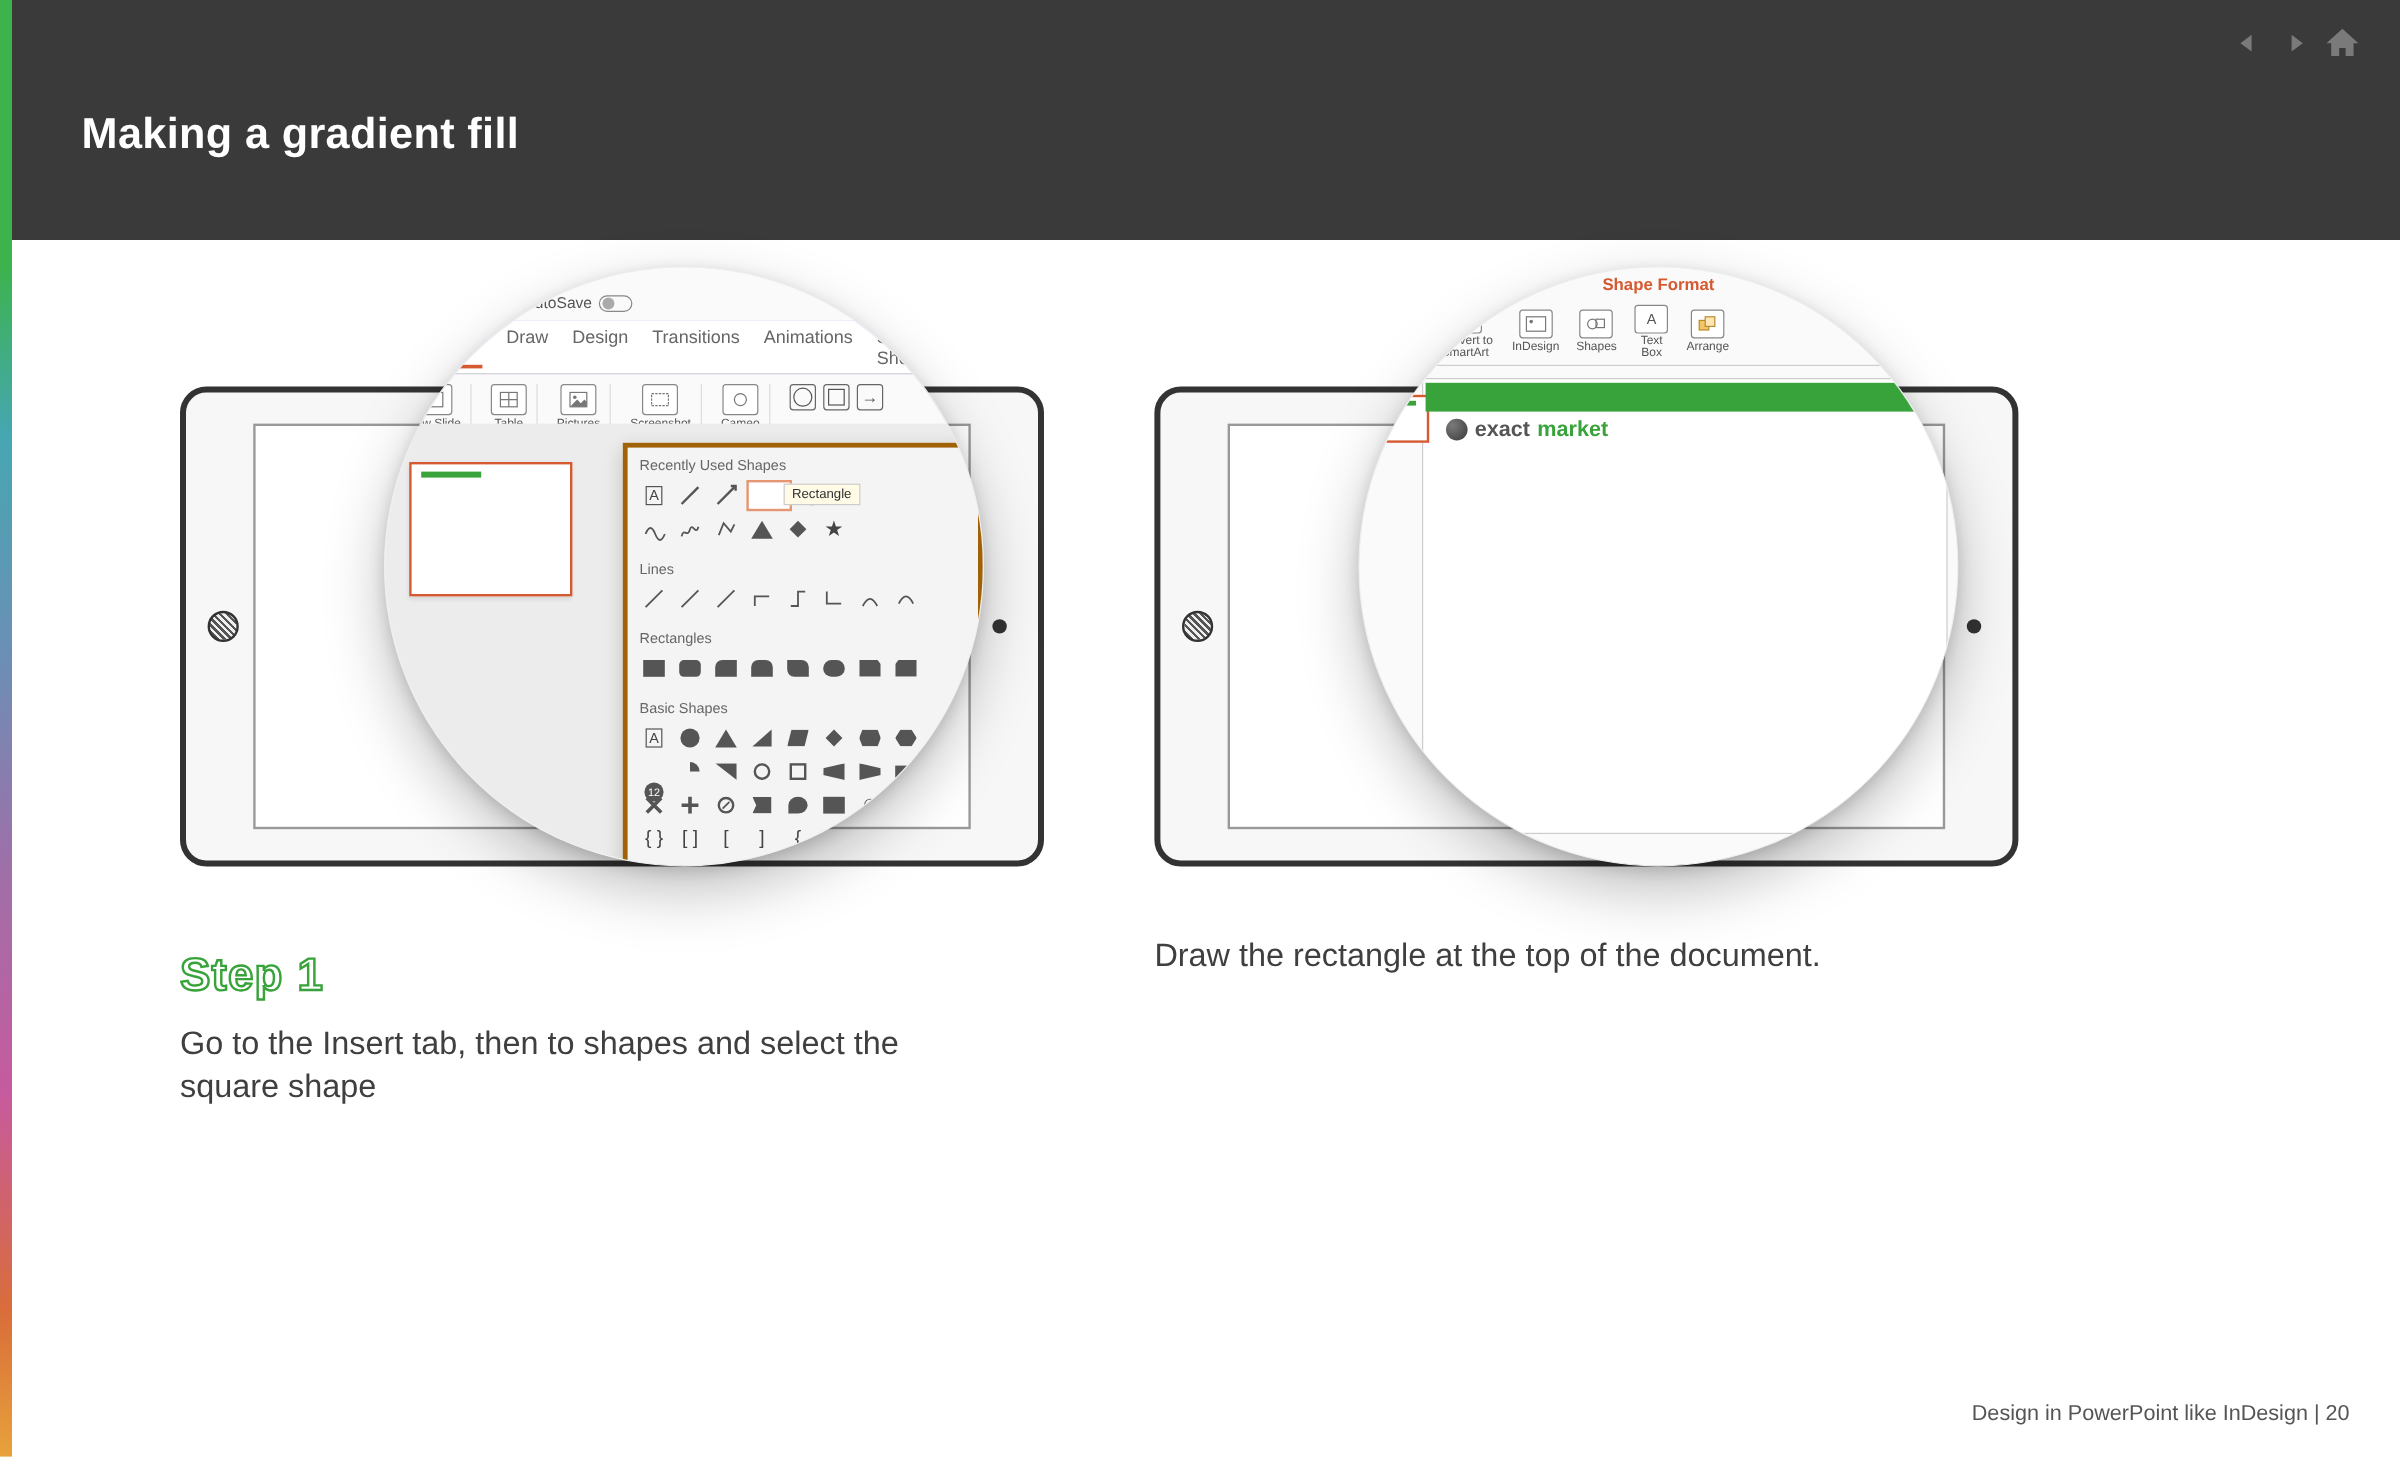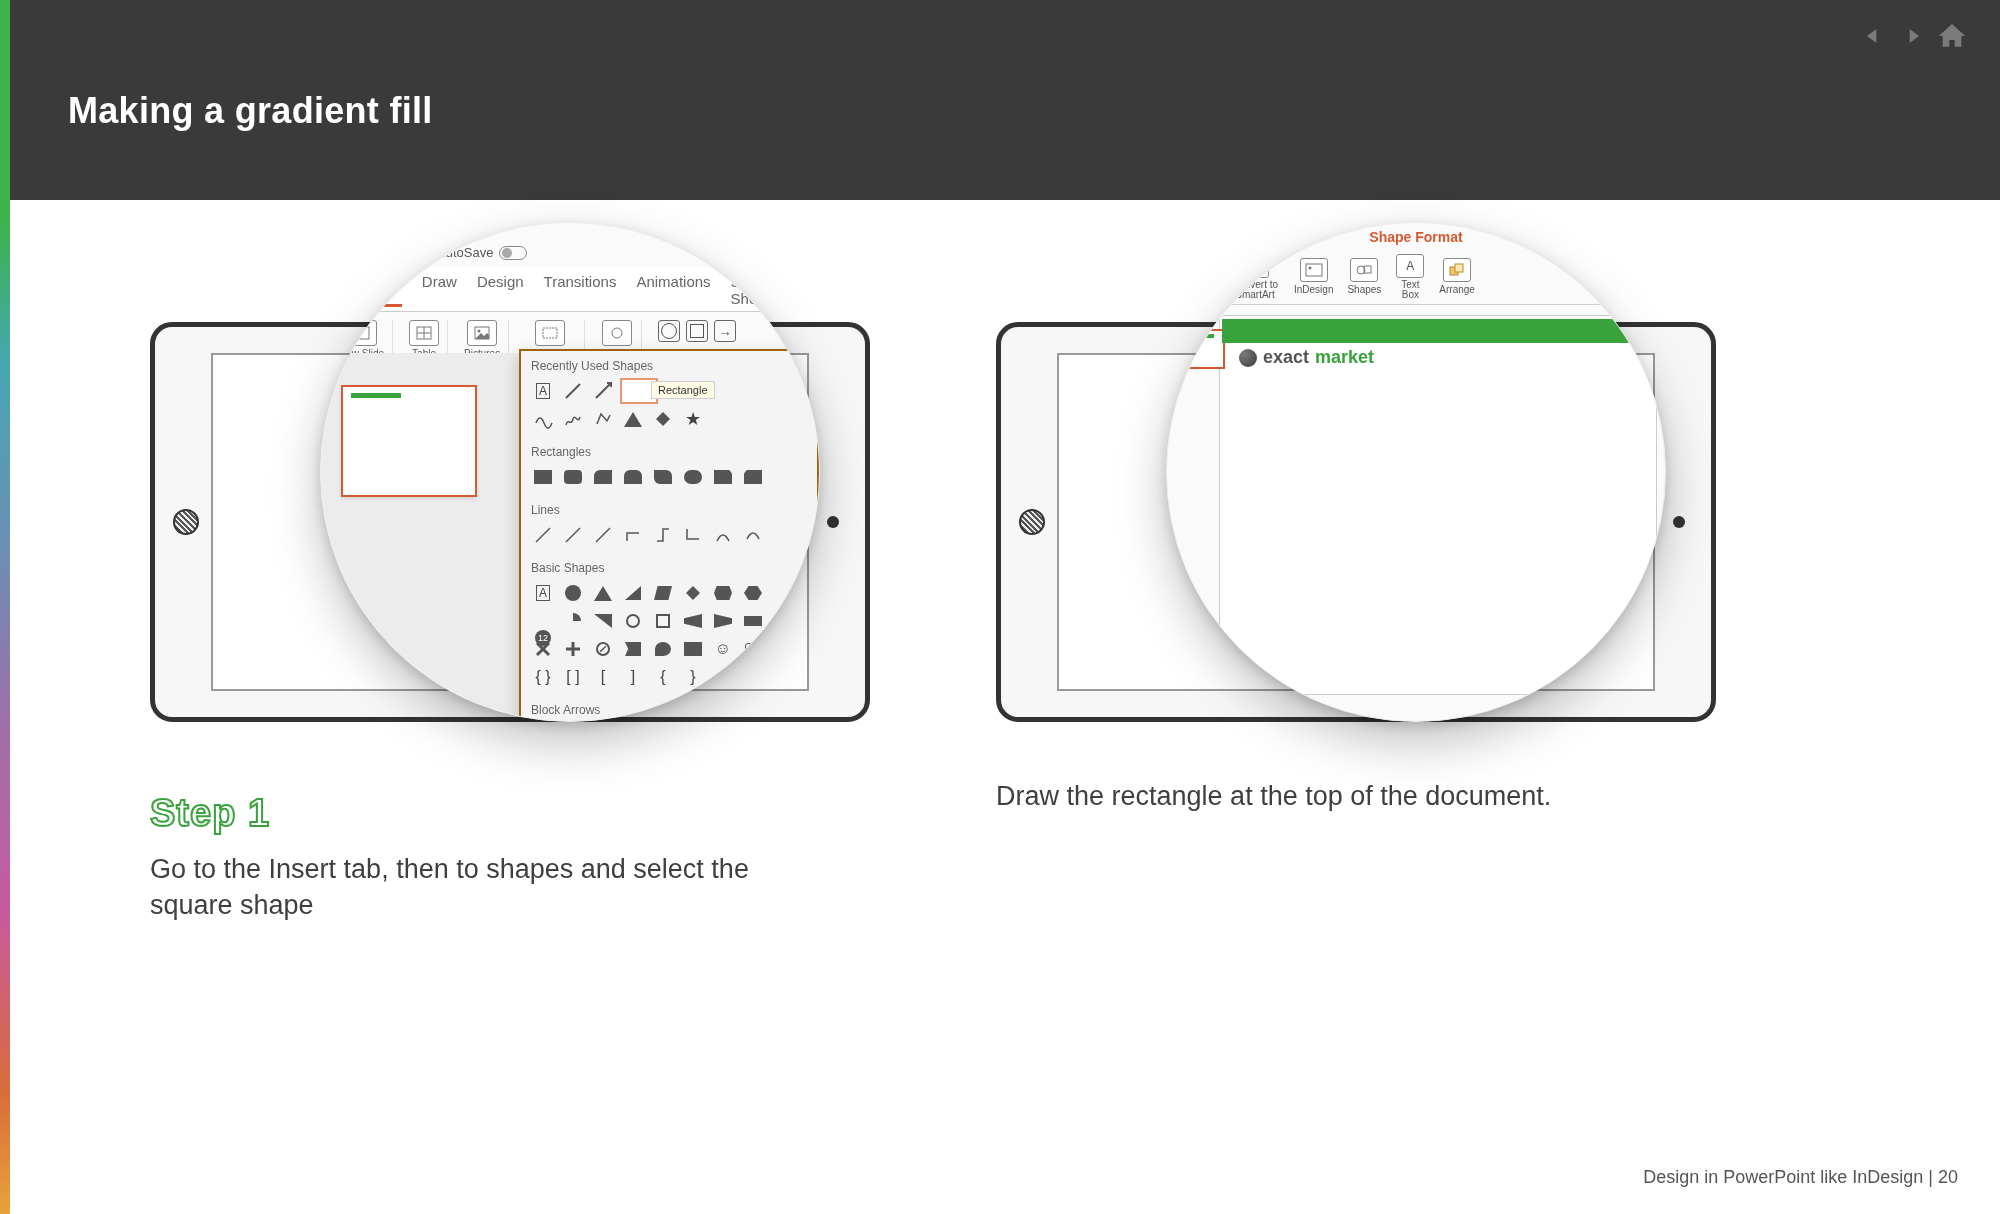--- a/index.html
+++ b/index.html
@@ -57,21 +57,21 @@
   .content {
     position: absolute;
     left: 10px; right: 0; top: 200px; bottom: 0;
     background: #fff;
   }
   .step {
     position: absolute;
     width: 740px;
   }
   .step-1 { left: 140px; top: 62px; }
-  .step-2 { left: 986px; top: 62px; }
+  .step-2 { left: 952px; top: 62px; }
 
   
   .tablet {
     position: relative;
     width: 720px;
     height: 500px;
   }
   .tablet-frame {
     position: absolute;
     left: 0; top: 60px;
@@ -242,24 +242,24 @@
   }
   .mag1-canvas-bg{
     position:absolute;
     left:0; right:0; top:130px; bottom:0;
     background:#ececec;
   }
 
   
   .shapes-panel {
     position: absolute;
-    left: 198px; top: 126px;
+    left: 198px; top: 146px;
     width: 300px; height: 420px;
     background: #f4f4f4;
-    border: 2px solid #a16207;
+    border: 4px solid #a16207;
     box-shadow: 0 6px 16px rgba(0,0,0,0.2);
     overflow-y: hidden;
   }
   .shapes-section {
     padding: 4px 8px;
   }
   .shapes-heading {
     font-size: 12px;
     color: #666;
     padding: 4px 2px;
@@ -546,20 +546,65 @@
                   </div>
                 <div class="shape-item">
                     <svg width="20" height="20">
                       <path d="M10 3 L17 10 L10 17 L3 10 Z" fill="#555"></path>
                     </svg>
                   </div>
                 <div class="shape-item star"></div>
               </div>
             </div>
             <div class="shapes-section">
+              <div class="shapes-heading">Lines</div>
+              <div class="shapes-row">
+                <div class="shape-item">
+                    <svg width="20" height="20">
+                      <line x1="3" y1="17" x2="17" y2="3" stroke="#555" stroke-width="1.5"></line>
+                    </svg>
+                  </div>
+                <div class="shape-item">
+                    <svg width="20" height="20">
+                      <line x1="3" y1="17" x2="17" y2="3" stroke="#555" stroke-width="1.5"></line>
+                    </svg>
+                  </div>
+                <div class="shape-item">
+                    <svg width="20" height="20">
+                      <line x1="3" y1="17" x2="17" y2="3" stroke="#555" stroke-width="1.5"></line>
+                    </svg>
+                  </div>
+                <div class="shape-item">
+                    <svg width="20" height="20">
+                      <path d="M4 16 L4 8 L16 8" fill="none" stroke="#555" stroke-width="1.5"></path>
+                    </svg>
+                  </div>
+                <div class="shape-item">
+                    <svg width="20" height="20">
+                      <path d="M4 16 L10 16 L10 4 L16 4" fill="none" stroke="#555" stroke-width="1.5"></path>
+                    </svg>
+                  </div>
+                <div class="shape-item">
+                    <svg width="20" height="20">
+                      <path d="M4 4 L4 14 L16 14" fill="none" stroke="#555" stroke-width="1.5"></path>
+                    </svg>
+                  </div>
+                <div class="shape-item">
+                    <svg width="20" height="20">
+                      <path d="M4 16 Q10 4 16 16" fill="none" stroke="#555" stroke-width="1.5"></path>
+                    </svg>
+                  </div>
+                <div class="shape-item">
+                    <svg width="20" height="20">
+                      <path d="M4 14 Q10 2 16 14" fill="none" stroke="#555" stroke-width="1.5"></path>
+                    </svg>
+                  </div>
+              </div>
+            </div>
+            <div class="shapes-section">
               <div class="shapes-heading">Rectangles</div>
               <div class="shapes-row">
                 <div class="shape-item">
                     <div class="solid-rect"></div>
                   </div>
                 <div class="shape-item">
                     <div class="solid-rrect"></div>
                   </div>
                 <div class="shape-item">
                     <div style="width:18px;height:14px;background:#555;border-radius:6px 0 0 0;"></div>
@@ -571,65 +616,20 @@
                     <div style="width:18px;height:14px;background:#555;border-radius:0 6px 0 6px;"></div>
                   </div>
                 <div class="shape-item">
                     <div style="width:18px;height:14px;background:#555;border-radius:8px;"></div>
                   </div>
                 <div class="shape-item">
                     <div style="width:18px;height:14px;background:#555;clip-path:polygon(0 0,85% 0,100% 25%,100% 100%,0 100%);"></div>
                   </div>
                 <div class="shape-item">
                     <div style="width:18px;height:14px;background:#555;clip-path:polygon(15% 0,100% 0,100% 100%,0 100%,0 25%);"></div>
-                  </div>
-              </div>
-            </div>
-            <div class="shapes-section">
-              <div class="shapes-heading">Lines</div>
-              <div class="shapes-row">
-                <div class="shape-item">
-                    <svg width="20" height="20">
-                      <line x1="3" y1="17" x2="17" y2="3" stroke="#555" stroke-width="1.5"></line>
-                    </svg>
-                  </div>
-                <div class="shape-item">
-                    <svg width="20" height="20">
-                      <line x1="3" y1="17" x2="17" y2="3" stroke="#555" stroke-width="1.5"></line>
-                    </svg>
-                  </div>
-                <div class="shape-item">
-                    <svg width="20" height="20">
-                      <line x1="3" y1="17" x2="17" y2="3" stroke="#555" stroke-width="1.5"></line>
-                    </svg>
-                  </div>
-                <div class="shape-item">
-                    <svg width="20" height="20">
-                      <path d="M4 16 L4 8 L16 8" fill="none" stroke="#555" stroke-width="1.5"></path>
-                    </svg>
-                  </div>
-                <div class="shape-item">
-                    <svg width="20" height="20">
-                      <path d="M4 16 L10 16 L10 4 L16 4" fill="none" stroke="#555" stroke-width="1.5"></path>
-                    </svg>
-                  </div>
-                <div class="shape-item">
-                    <svg width="20" height="20">
-                      <path d="M4 4 L4 14 L16 14" fill="none" stroke="#555" stroke-width="1.5"></path>
-                    </svg>
-                  </div>
-                <div class="shape-item">
-                    <svg width="20" height="20">
-                      <path d="M4 16 Q10 4 16 16" fill="none" stroke="#555" stroke-width="1.5"></path>
-                    </svg>
-                  </div>
-                <div class="shape-item">
-                    <svg width="20" height="20">
-                      <path d="M4 14 Q10 2 16 14" fill="none" stroke="#555" stroke-width="1.5"></path>
-                    </svg>
                   </div>
               </div>
             </div>
             <div class="shapes-section">
               <div class="shapes-heading">Basic Shapes</div>
               <div class="shapes-row">
                 <div class="shape-item">
                     <span style="font-size:12px;border:1px solid #555;padding:0 2px;">A</span>
                   </div>
                 <div class="shape-item">

